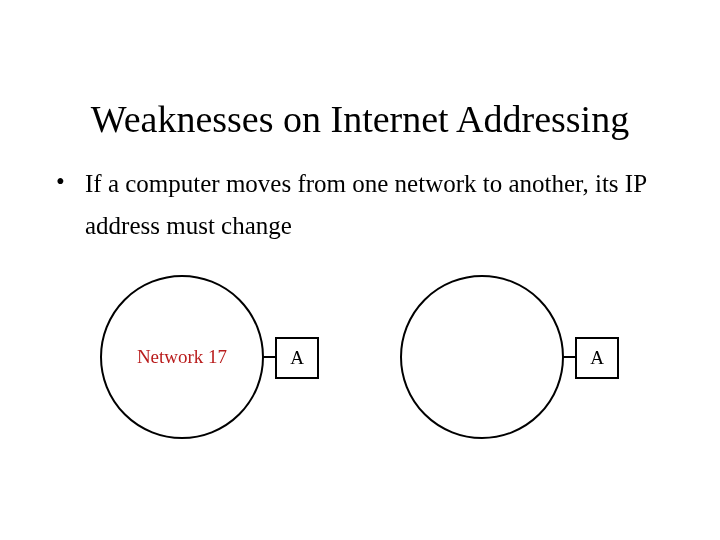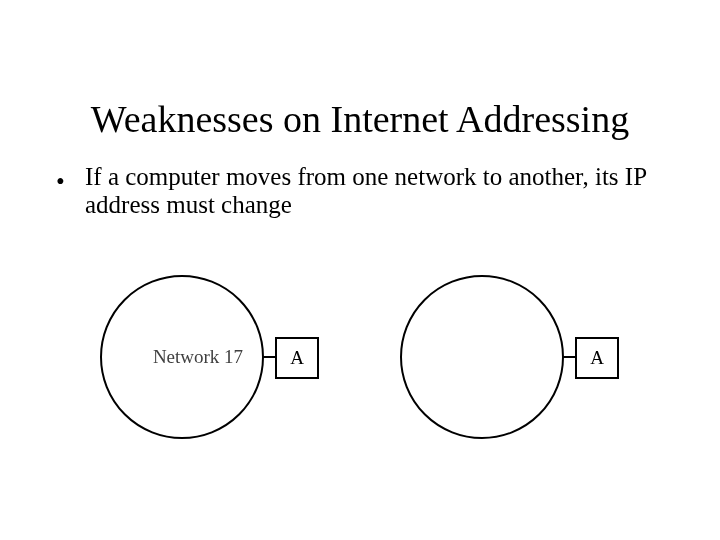--- a/index.html
+++ b/index.html
@@ -54,21 +54,21 @@
     position: absolute;
     left: 6px;
     top: 0px;
     font-size: 25px;
     line-height: 38px;
     color: #000000;
   }
   .bullet-text {
     display: block;
     font-size: 25px;
-    line-height: 28px;
+    line-height: 42px;
   }
 
   
   .diagram {
     position: absolute;
     left: 0;
     top: 0;
     width: 720px;
     height: 540px;
   }
@@ -86,30 +86,30 @@
     top: 0;
     width: 160px;
     height: 160px;
     border: 2px solid #000000;
     border-radius: 50%;
     box-sizing: content-box;
     background: #ffffff;
   }
   .net-label {
     position: absolute;
-    left: 16px;
+    left: 0;
     top: 0;
     width: 164px;
     height: 164px;
     display: flex;
     align-items: center;
     justify-content: center;
     font-size: 19px;
     line-height: 22px;
-    color: #404040;
+    color: #b91c1c;
     white-space: nowrap;
     text-align: center;
   }
   .net-link {
     position: absolute;
     left: 163px;
     top: 81px;
     width: 13px;
     height: 0;
     border-top: 2px solid #000000;

